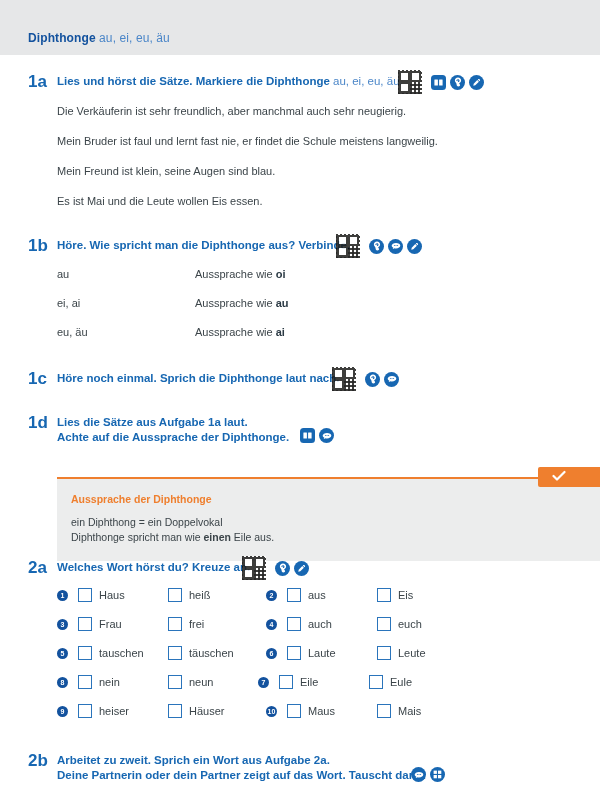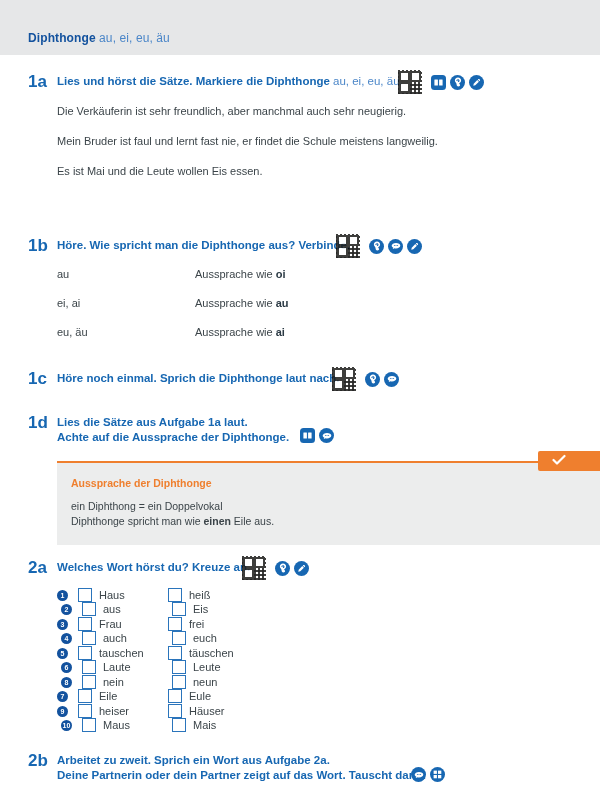--- a/index.html
+++ b/index.html
@@ -171,20 +171,21 @@
 
   
   .infobox {
     position: absolute;
     left: 57px;
     width: 543px;
     background: #eceded;
     border-top: 2.5px solid #ef7f2e;
     box-sizing: border-box;
     padding: 14px 0 16px 14px;
+    margin-top: 16px;
   }
   .infobox-title {
     color: #ef7f2e;
     font-weight: bold;
     font-size: 10.5px;
     margin-bottom: 10px;
   }
   .infobox-line {
     font-size: 10.5px;
     color: #3b4449;
@@ -201,23 +202,22 @@
   }
   .check-tab svg { position: absolute; left: 14px; top: 3px; }
 
   
   .mc-grid {
     position: absolute;
     left: 57px;
   }
   .mc-row {
     display: flex;
-    align-items: center;
+    align-items: flex-start;
     height: 29px;
-    flex-direction: column;
   }
   .mc-item {
     display: flex;
     align-items: center;
   }
   .mc-item.col1 { width: 209px; }
   .num {
     width: 11px;
     height: 11px;
     border-radius: 50%;
@@ -285,20 +285,21 @@
       <div class="ic">
         <svg width="9" height="9" viewBox="0 0 9 9">
             <path d="M7.3 1.1 7.9 1.7c.3.3.3.7 0 1L7.4 3.2 5.8 1.6l.5-.5c.3-.3.7-.3 1 0zM5.3 2.1l1.6 1.6-3.6 3.6-2 .4.4-2 3.6-3.6z" fill="#fff"></path>
           </svg>
       </div>
     </div>
 
     <div class="sentences" style="top:30px;">
       <div class="sentence">Die Verkäuferin ist sehr freundlich, aber manchmal auch sehr neugierig.</div>
       <div class="sentence">Mein Bruder ist faul und lernt fast nie, er findet die Schule meistens langweilig.</div>
+      <div class="sentence">Mein Freund ist klein, seine Augen sind blau.</div>
       <div class="sentence">Es ist Mai und die Leute wollen Eis essen.</div>
     </div>
   </div>
 
   <div class="task" style="top:238px;">
     <div class="task-no">1b</div>
     <div class="task-head">Höre. Wie spricht man die Diphthonge aus? Verbinde.</div>
     <div class="icons" style="left:336px; top:-4px;">
       <div class="qr">
           <i></i>

